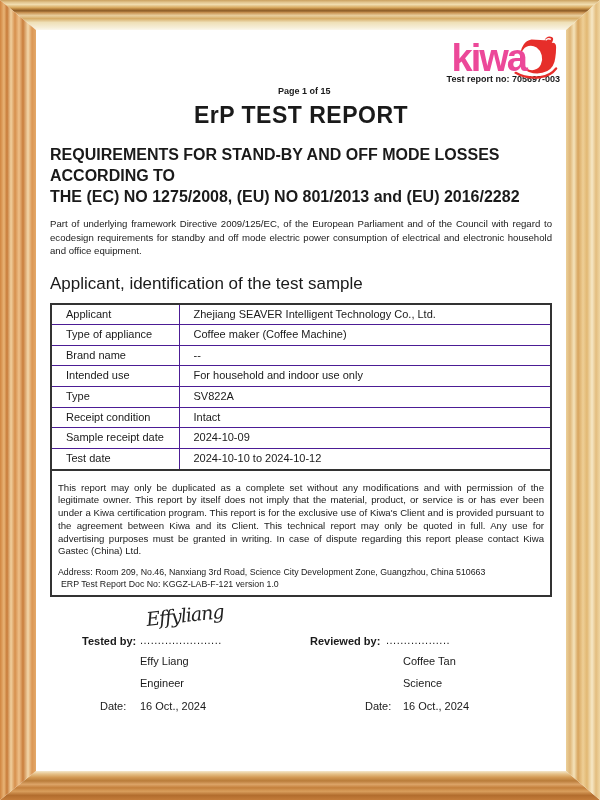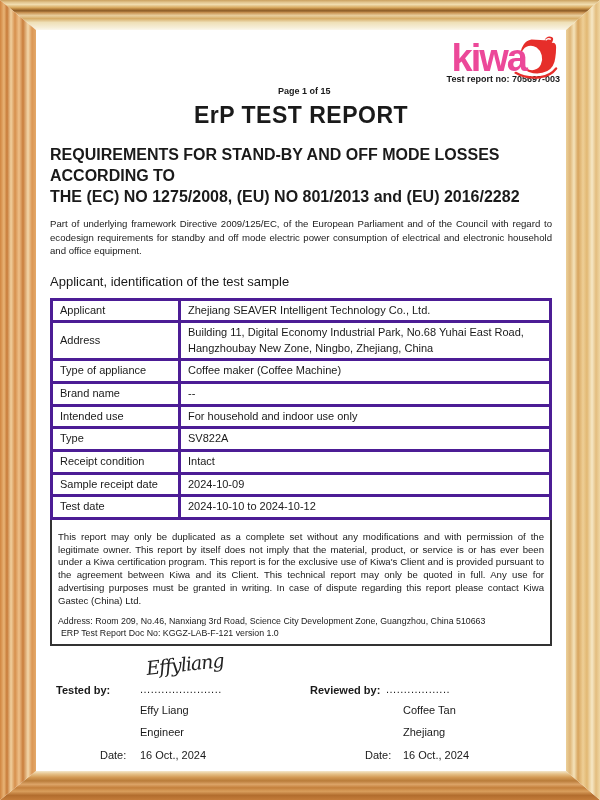--- a/index.html
+++ b/index.html
@@ -41,34 +41,34 @@
     font-size:38px;font-weight:bold;color:#ec4899;letter-spacing:-2px;
     line-height:1;position:relative;z-index:2;margin-top:4px;
   }
   .kiwa-beaver{margin-left:-14px;position:relative;z-index:1;}
   .meta-row{position:relative;height:13px;font-size:9px;font-weight:bold;}
   .page-info{position:absolute;left:228px;top:12px;}
   .report-no{position:absolute;right:-8px;top:0;}
   .title{margin-top:15px;text-align:center;font-size:23px;font-weight:bold;letter-spacing:.5px;}
   .req-heading{margin-top:16px;font-size:16px;font-weight:bold;line-height:1.3;white-space:pre-line;}
   .intro{margin-top:10px;font-size:9.6px;line-height:1.4;text-align:justify;}
-  .section-heading{margin-top:16px;font-size:13px;font-weight:normal;}
+  .section-heading{margin-top:16px;font-size:17px;font-weight:normal;}
   
   table.sample{margin-top:9px;width:100%;border-collapse:collapse;font-size:11px;border:2px solid #333;}
-  table.sample td{border:3px solid #4c1d95;padding:2px 7px;line-height:1.42;vertical-align:middle;}
+  table.sample td{border:1px solid #4c1d95;padding:2px 14px;line-height:1.42;vertical-align:middle;}
   td.lbl{width:128px;}
   
   .legal-box{border:2px solid #333;border-top:none;padding:11px 6px 5px 6px;}
   .disclaimer{font-size:9.6px;line-height:1.33;text-align:justify;}
   .copyright{margin-top:9px;font-size:8.8px;line-height:1.32;}
   .copyright .l3{padding-left:3px;}
   
   .sig-area{position:relative;height:108px;margin-top:13px;font-size:11px;}
   .sig-area span{position:absolute;white-space:nowrap;}
-  .tested-label{left:6px;top:25px;font-weight:bold;}
+  .tested-label{left:32px;top:25px;font-weight:bold;}
   .dots-left{left:90px;top:24px;letter-spacing:.5px;}
   .signature{
     left:96px;top:-6px;font-size:19px;font-family:"DejaVu Serif",serif;
     font-style:italic;transform:rotate(-6deg);color:#222;letter-spacing:-1px;
   }
   .tested-name{left:90px;top:45px;}
   .tested-title{left:90px;top:67px;}
   .date-left-label{left:50px;top:90px;}
   .date-left-value{left:90px;top:90px;}
   .reviewed-label{left:260px;top:25px;font-weight:bold;}
@@ -115,24 +115,20 @@
 
     <div class="section-heading">Applicant, identification of the test sample</div>
 
     <table class="sample">
       <tbody>
         <tr>
           <td class="lbl">Applicant</td>
           <td>Zhejiang SEAVER Intelligent Technology Co., Ltd.</td>
         </tr>
         <tr>
-          <td class="lbl">Address</td>
-          <td>Building 11, Digital Economy Industrial Park, No.68 Yuhai East Road, Hangzhoubay New Zone, Ningbo, Zhejiang, China</td>
-        </tr>
-        <tr>
           <td class="lbl">Type of appliance</td>
           <td>Coffee maker (Coffee Machine)</td>
         </tr>
         <tr>
           <td class="lbl">Brand name</td>
           <td>--</td>
         </tr>
         <tr>
           <td class="lbl">Intended use</td>
           <td>For household and indoor use only</td>
@@ -169,19 +165,19 @@
       <span class="dots-left">.......................</span>
       <span class="signature">Effyliang</span>
       <span class="tested-name">Effy Liang</span>
       <span class="tested-title">Engineer</span>
       <span class="date-left-label">Date:</span>
       <span class="date-left-value">16 Oct., 2024</span>
 
       <span class="reviewed-label">Reviewed by:</span>
       <span class="dots-right">..................</span>
       <span class="reviewed-name">Coffee Tan</span>
-      <span class="reviewed-title">Zhejiang</span>
+      <span class="reviewed-title">Science</span>
       <span class="date-right-label">Date:</span>
       <span class="date-right-value">16 Oct., 2024</span>
     </div>
 
   </div>
 </div>
 
 </body></html>

